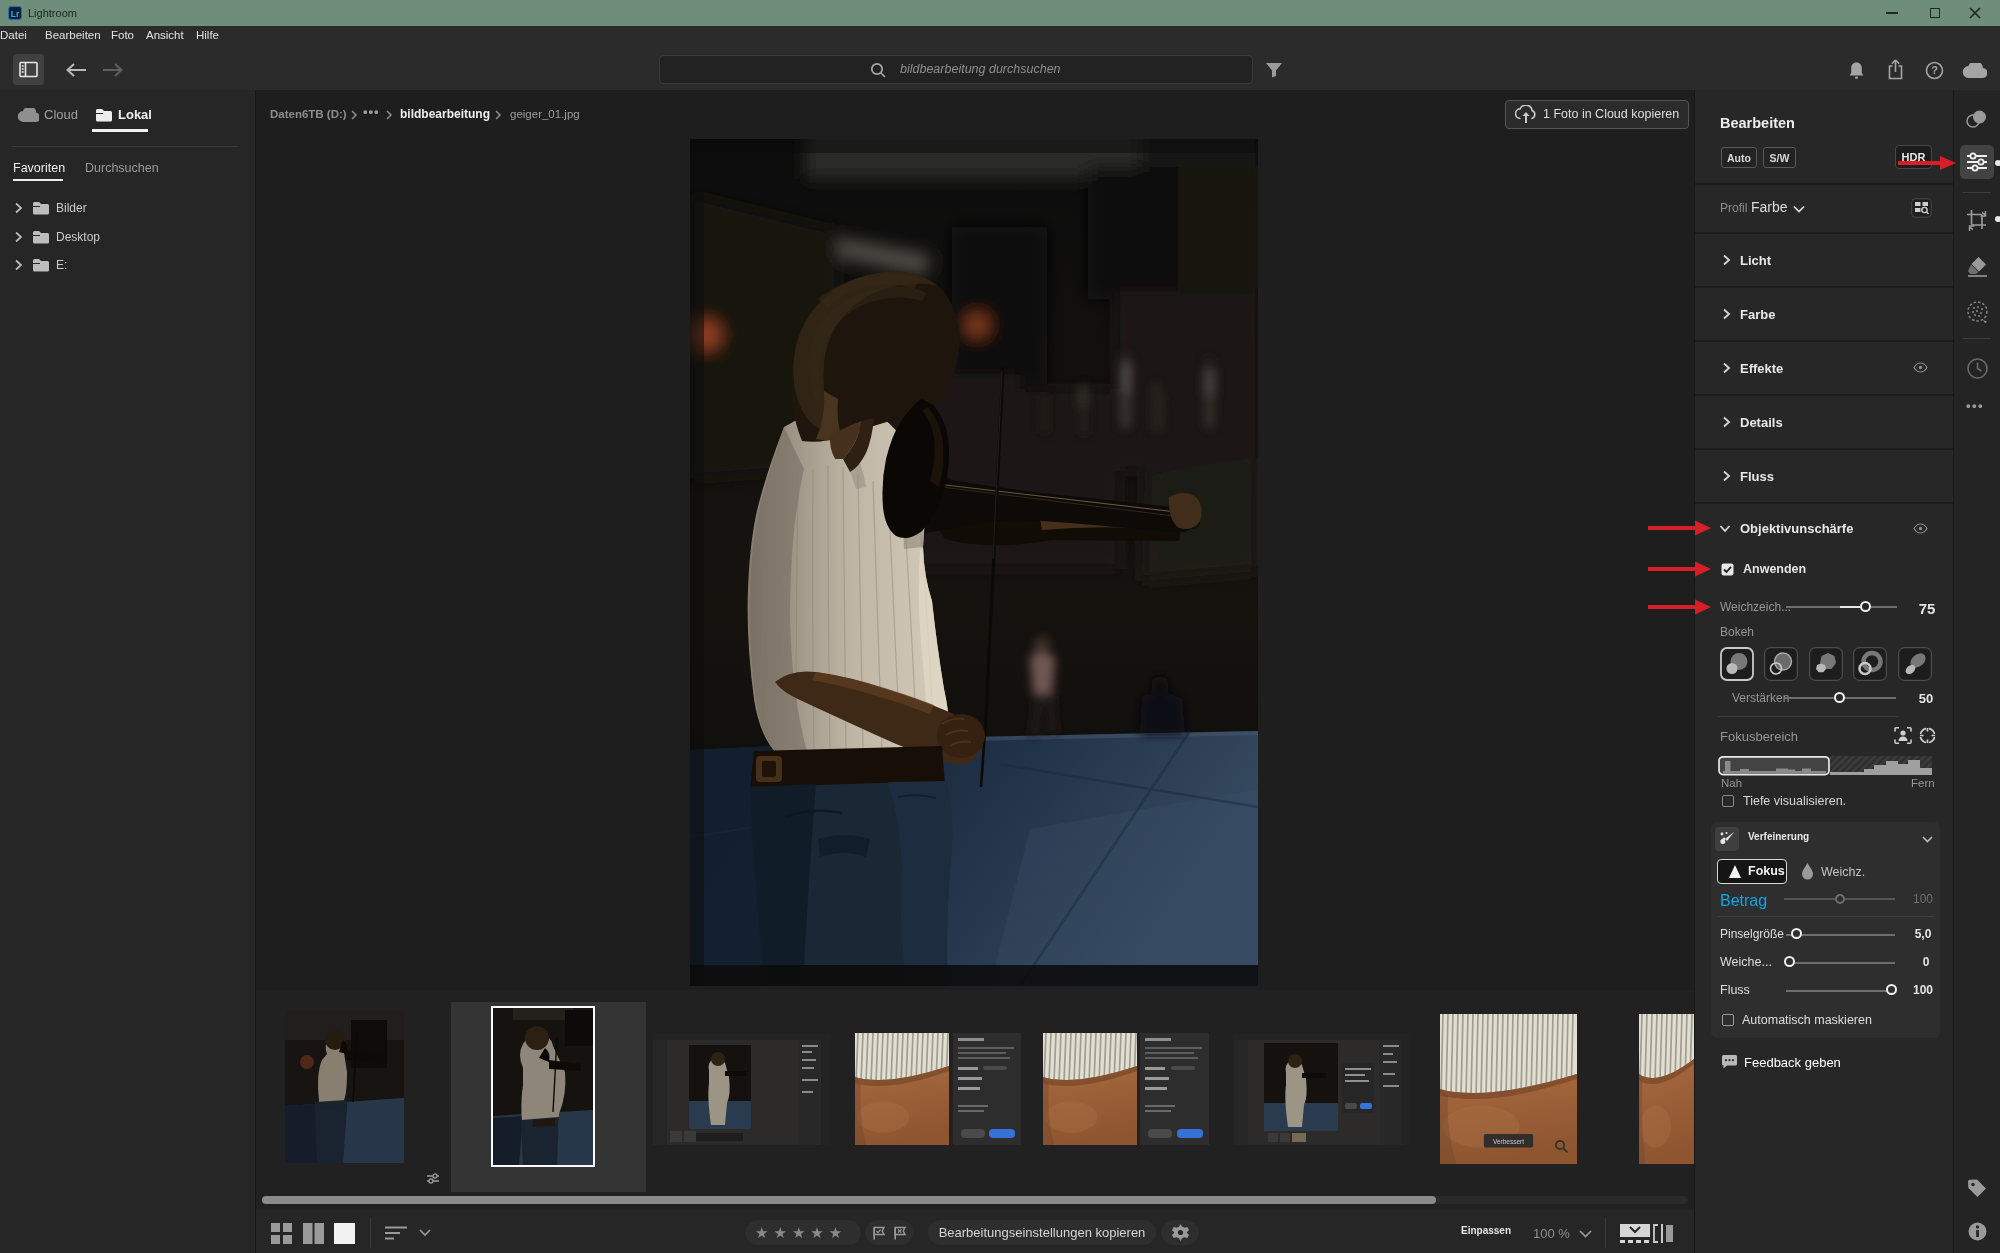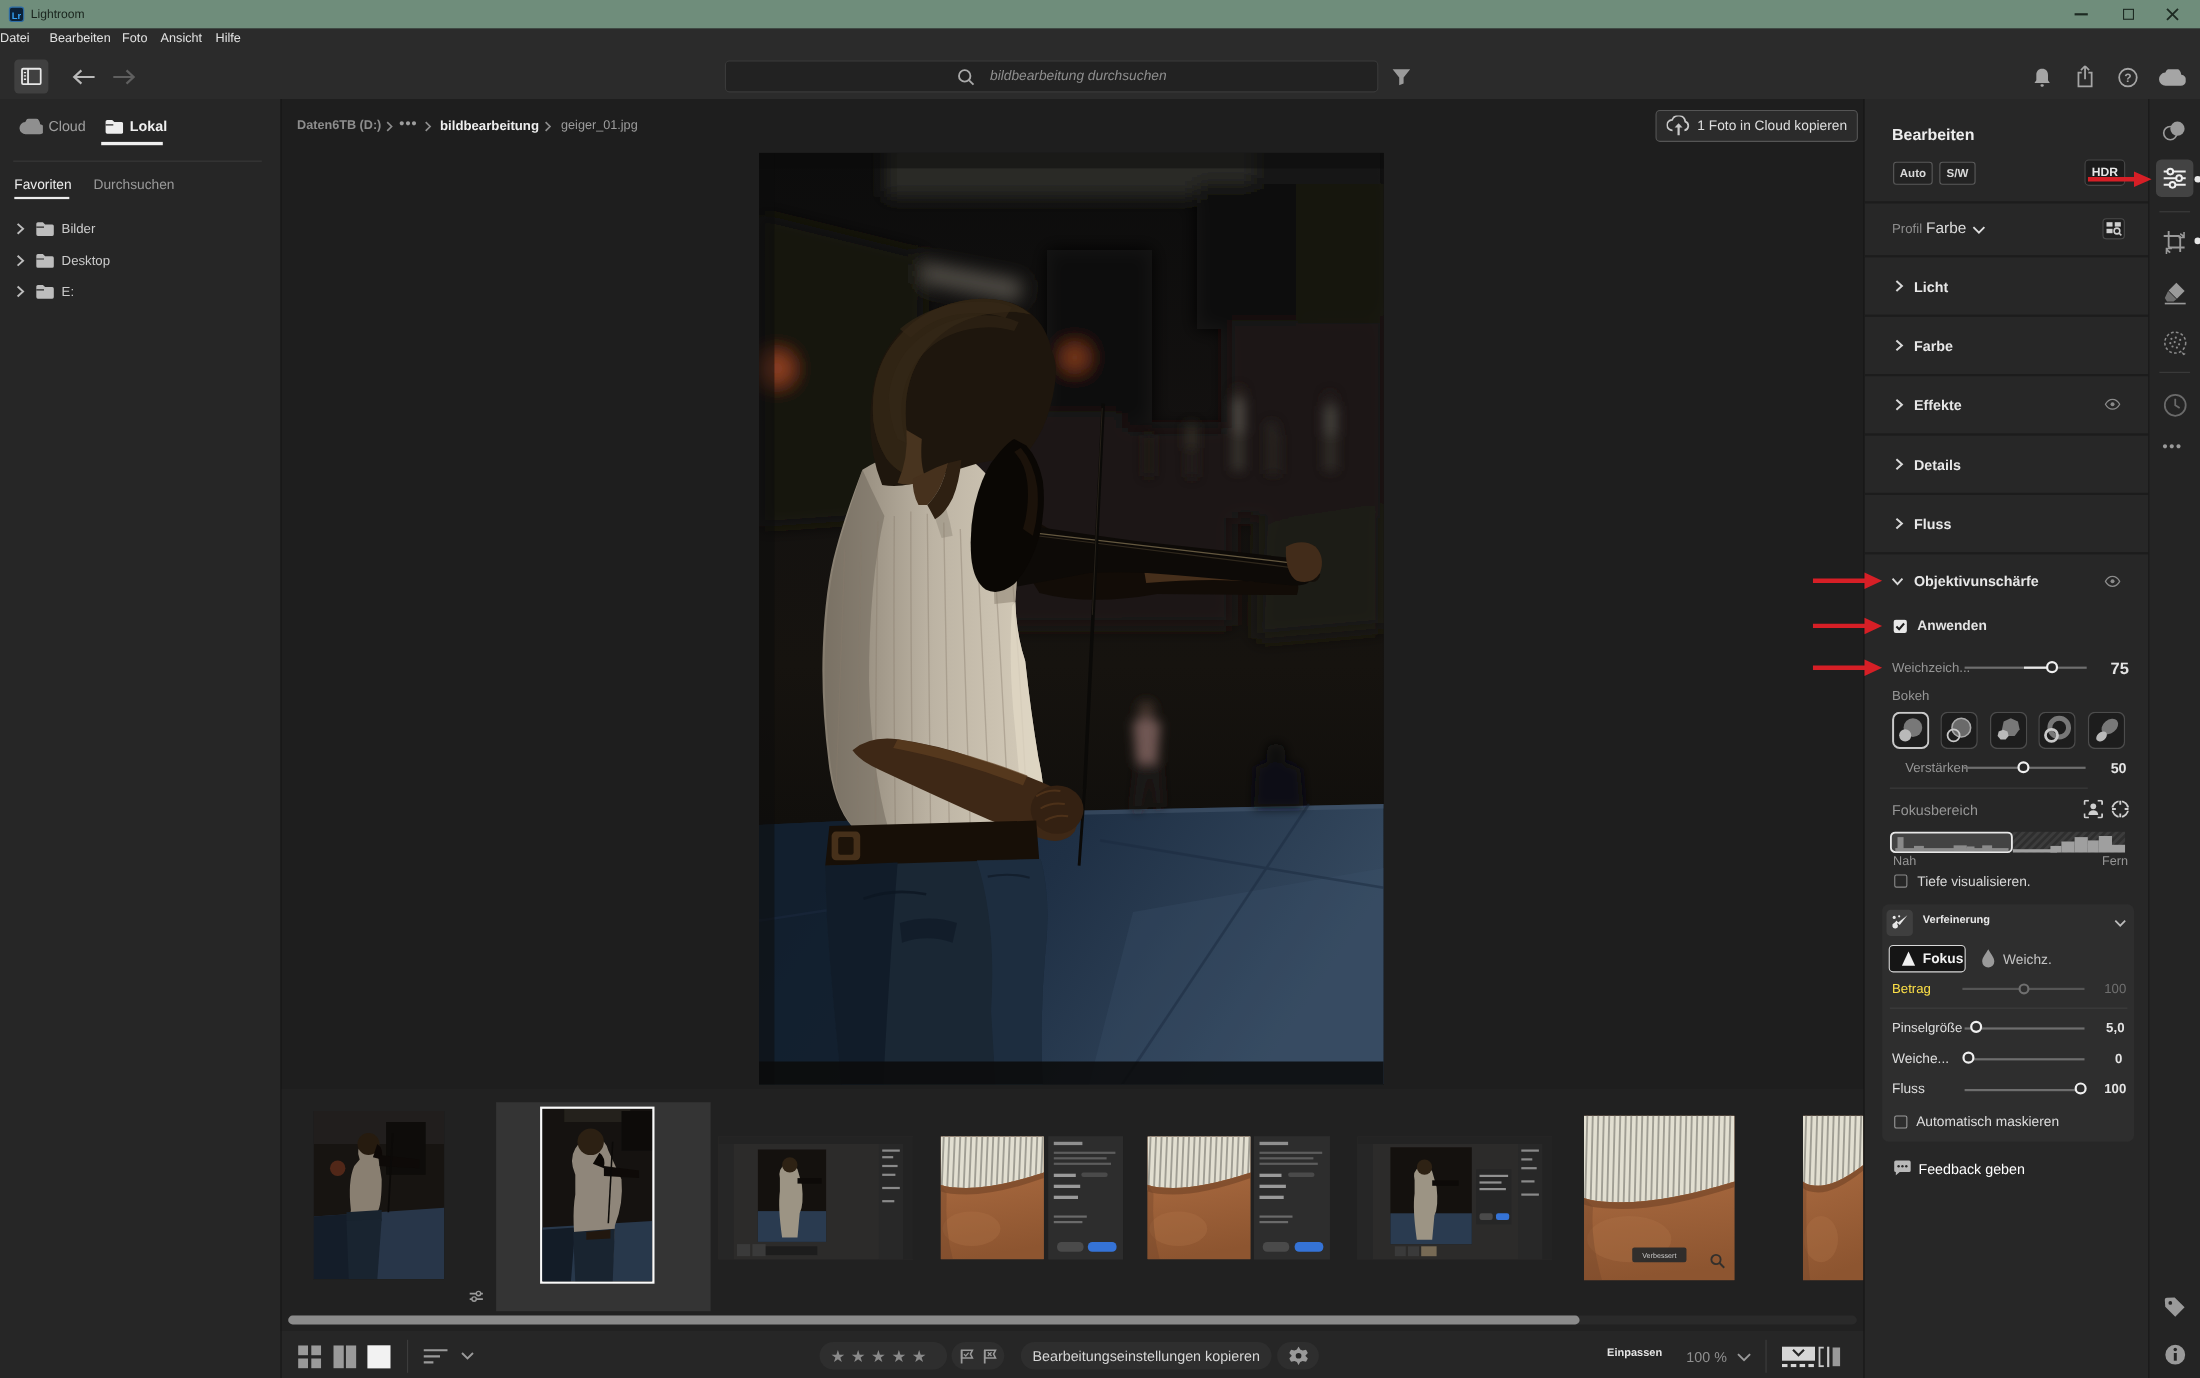--- a/index.html
+++ b/index.html
@@ -495,21 +495,21 @@
 <div class="abs" style="left:1717px; top:859px; width:70px; height:25px; background:#151515; border:1.5px solid #d8d8d8; border-radius:4px;"></div>
 <svg class="abs" style="left:1728px; top:864px;" width="14" height="15">
       <path d="M7,1 L13,14 H1 Z" fill="#f0f0f0"></path>
     </svg>
 <div class="abs" style="left:1748px; top:864px; font-size:12.5px; font-weight:bold; color:#f2f2f2;">Fokus</div>
 <svg class="abs" style="left:1801px; top:862px;" width="13" height="18">
       <path d="M6.5,1 C9,5.5 12,8.5 12,12 a5.5,5.5 0 0 1 -11,0 C1,8.5 4,5.5 6.5,1 Z" fill="#9a9a9a"></path>
     </svg>
 <div class="abs" style="left:1821px; top:865px; font-size:12.5px; color:#c4c4c4;">Weichz.</div>
 
-<div class="abs" style="left:1720px; top:892px; font-size:12px; color:#fde047;">Betrag</div>
+<div class="abs" style="left:1720px; top:892px; font-size:16px; color:#0ea5e9;">Betrag</div>
 <div class="abs" style="left:1784px; top:898px; width:111px; height:1.5px; background:#555;"></div>
 <div class="abs" style="left:1835px; top:893.5px; width:10px; height:10px; border:2px solid #6f6f6f; border-radius:50%; background:#2e2e2e;"></div>
 <div class="abs" style="left:1910px; top:892px; width:26px; font-size:12px; color:#6f6f6f; text-align:center;">100</div>
 <div class="abs" style="left:1718px; top:916px; width:216px; height:1px; background:#3f3f3f;"></div>
 
 <div class="abs" style="left:1720px; top:927px; font-size:12px; color:#dedede;">Pinselgröße</div>
 <div class="abs" style="left:1786px; top:934px; width:109px; height:1.5px; background:#6e6e6e;"></div>
 <div class="abs" style="left:1791px; top:928px; width:11px; height:11px; border:2px solid #f0f0f0; border-radius:50%; background:#2e2e2e;"></div>
 <div class="abs" style="left:1910px; top:927px; width:26px; font-size:12px; font-weight:bold; color:#e4e4e4; text-align:center;">5,0</div>
 

